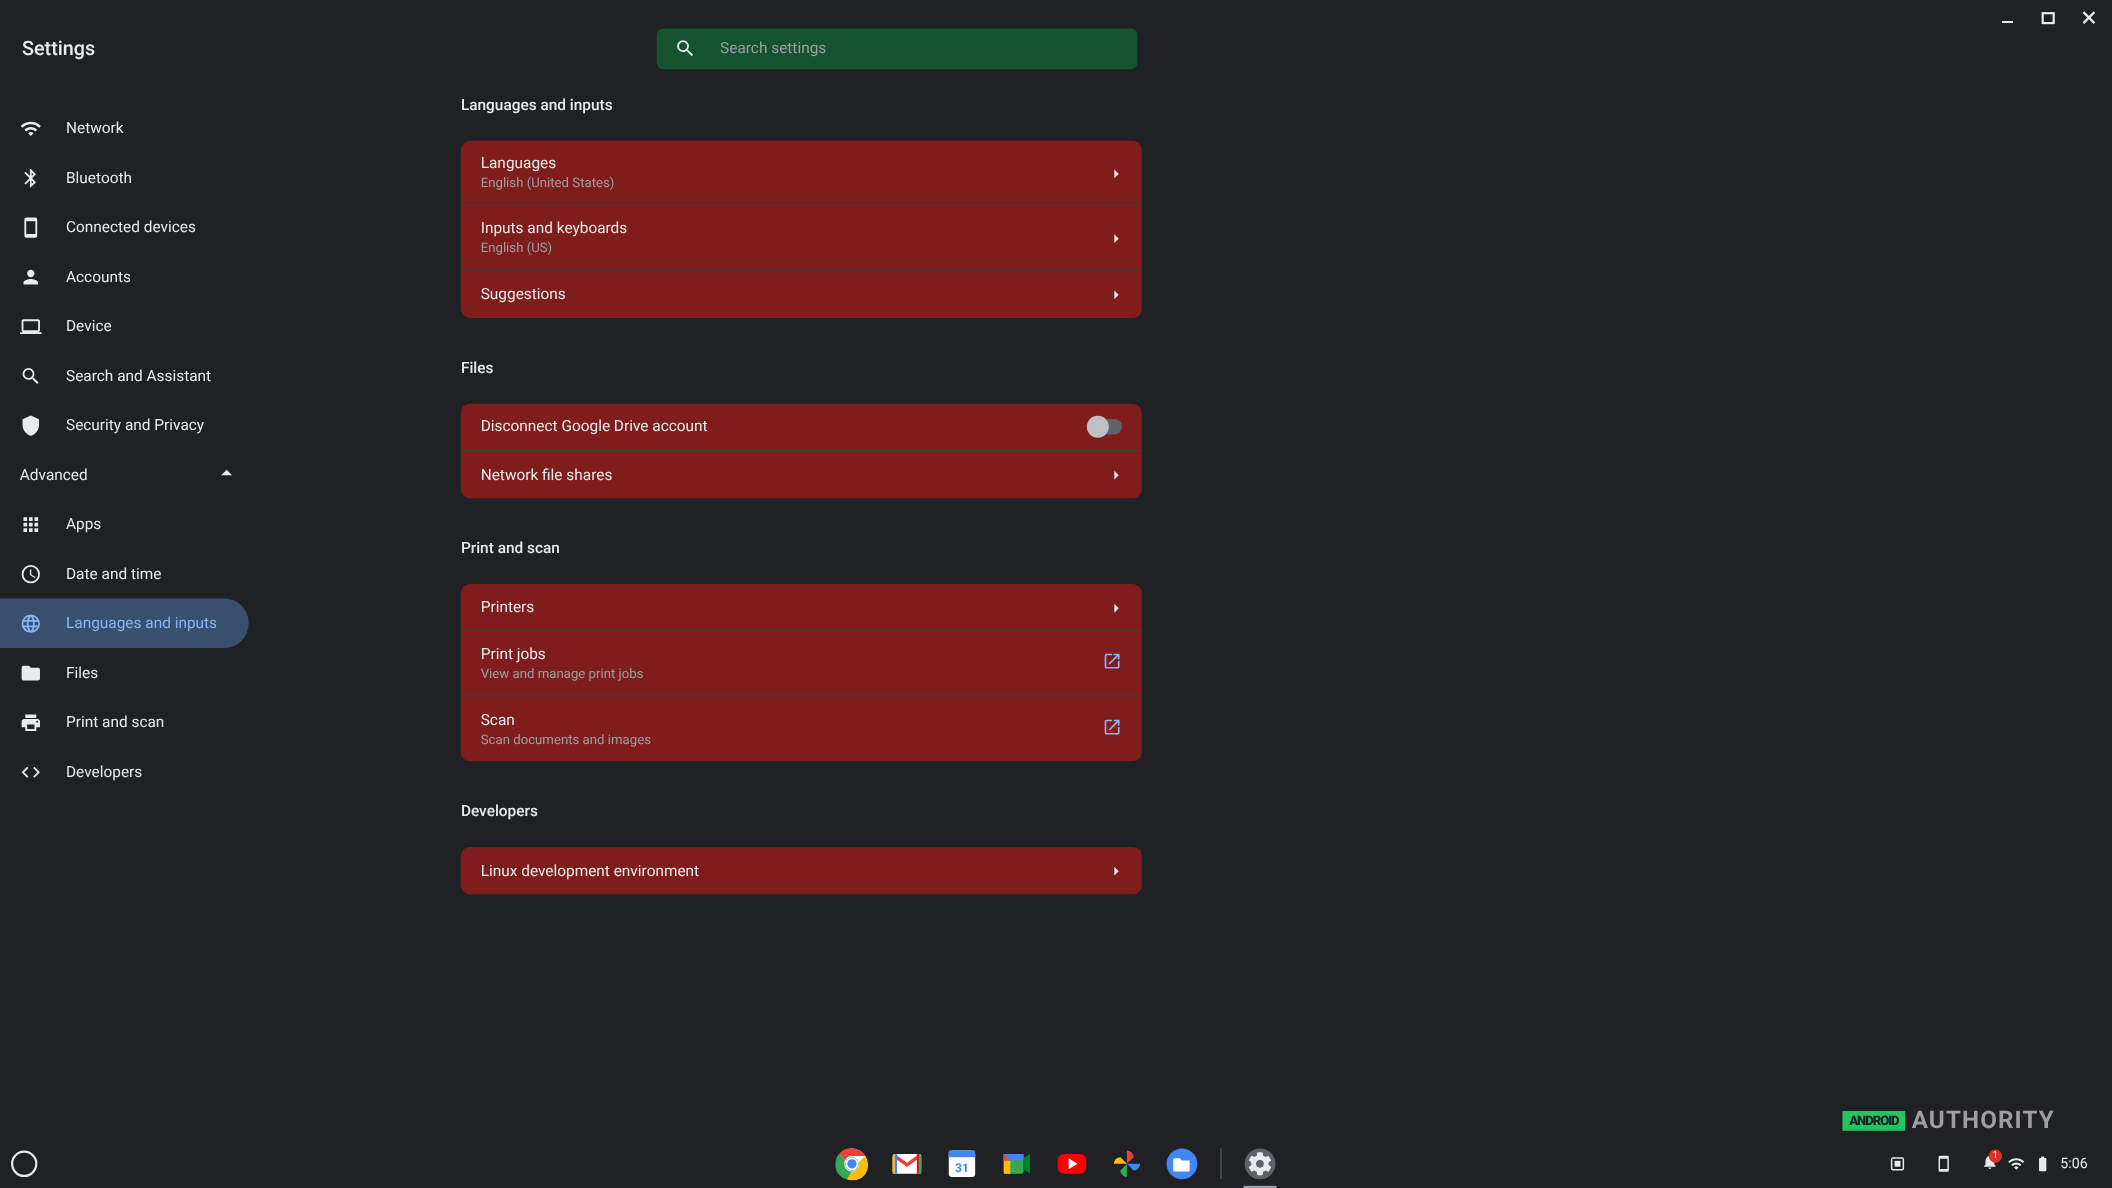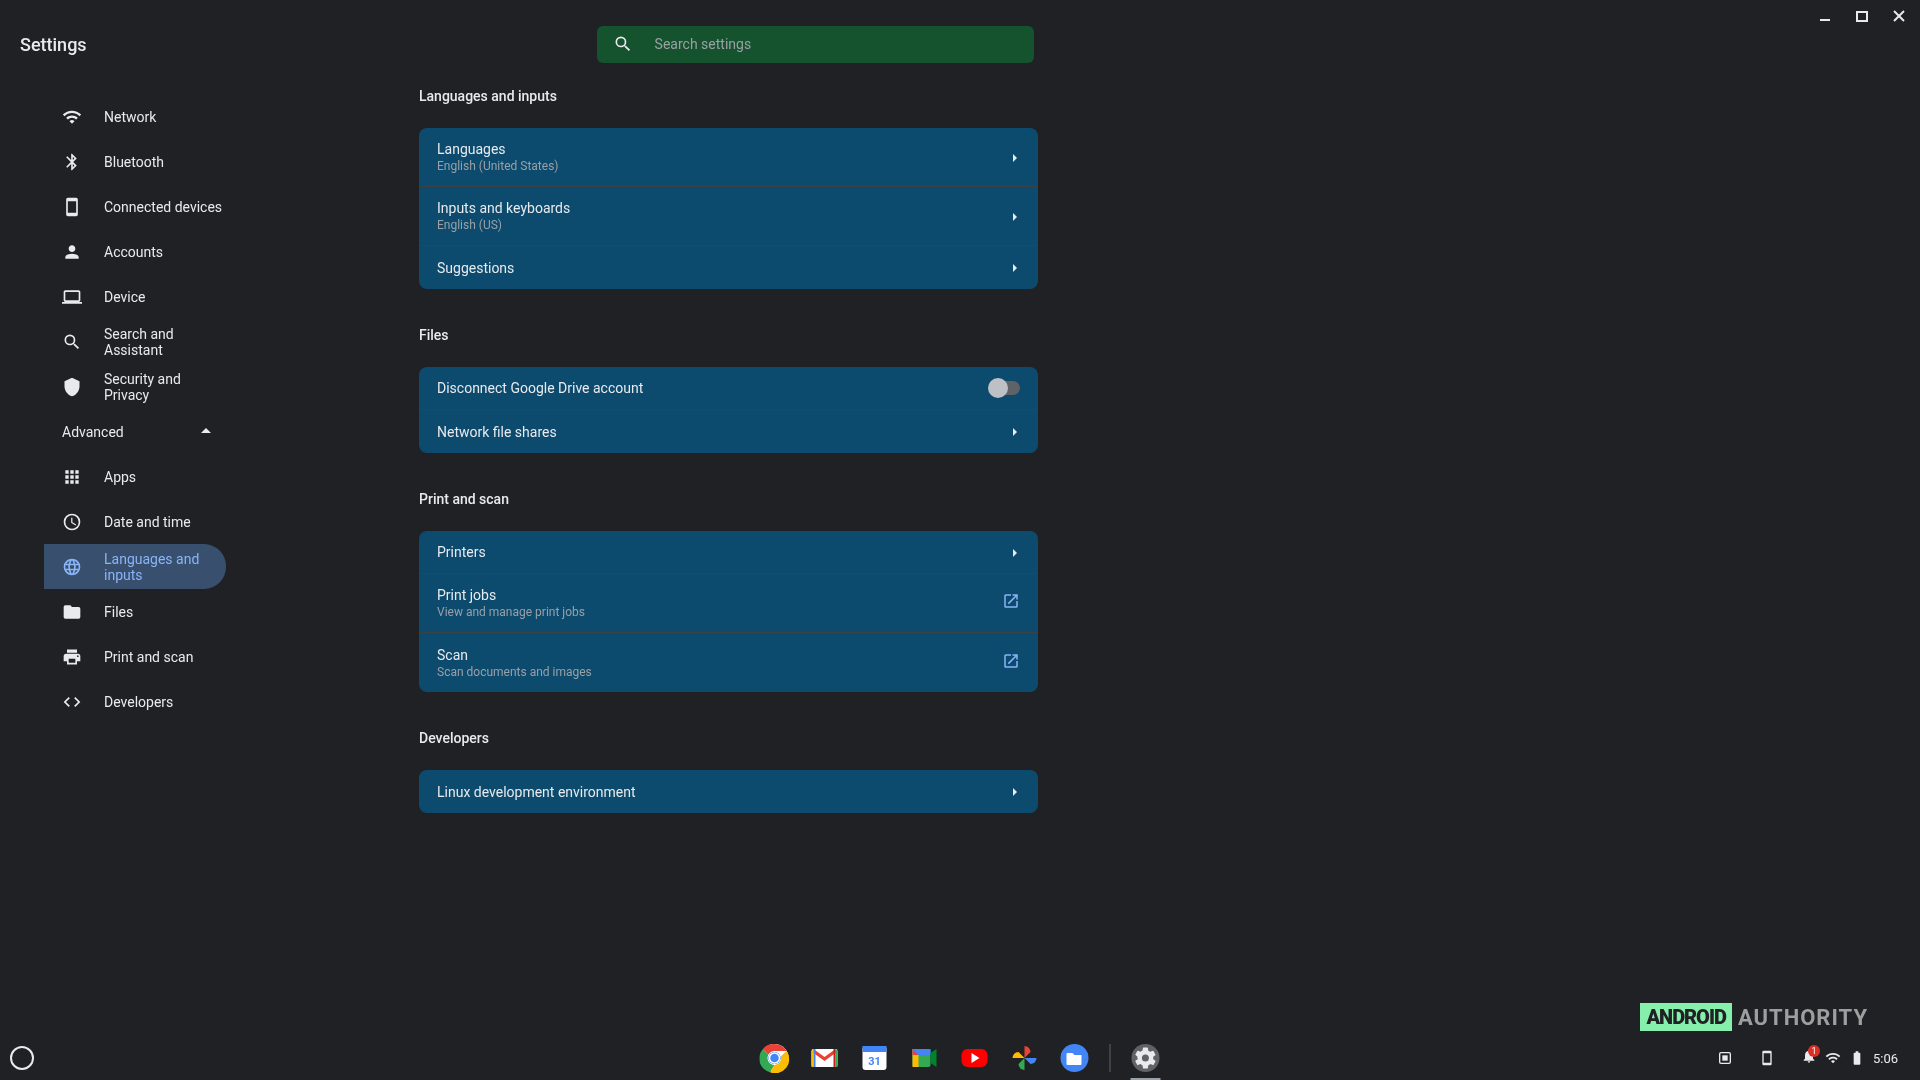--- a/index.html
+++ b/index.html
@@ -11,36 +11,36 @@
 
 
 .header { height: 88px; display: flex; align-items: center; padding-left: 20px; }
 .title { font-size: 18px; font-weight: 500; }
 .searchwrap { margin-left: 510px; width: 437px; height: 37px; background: #14532d; border-radius: 6px; display: flex; align-items: center; padding: 0 16px; gap: 22px; }
 .searchwrap input { flex: 1; background: transparent; border: none; outline: none; color: #e8eaed; font-size: 14px; }
 .searchwrap input::placeholder { color: #9aa0a6; }
 
 
 .main { display: flex; height: calc(100% - 88px - 44px); }
-.sidebar { width: 226px; padding-top: 6px; padding-left: 44px; }
+.sidebar { width: 226px; padding-top: 6px; }
 .content { flex: 1; padding-left: 193px; padding-right: 40px; overflow-y: auto; }
 .content::-webkit-scrollbar { width: 0; }
 
 
 .navitem { display: flex; align-items: center; height: 45px; padding-left: 18px; gap: 22px; font-size: 14px; color: #e8eaed; border-radius: 0 22px 22px 0; cursor: pointer; }
 .navitem.active { background: #38506d; color: #8ab4f8; }
 .navitem.section { justify-content: space-between; padding-right: 14px; }
 .navicon { width: 20px; height: 20px; display: flex; align-items: center; justify-content: center; }
 .navicon svg { width: 20px; height: 20px; fill: #e8eaed; }
 .navitem.active .navicon svg { fill: #8ab4f8; }
 .chev svg { width: 12px; height: 12px; fill: #e8eaed; }
 
 
 .sectionTitle { font-size: 14px; font-weight: 500; color: #e8eaed; margin-top: 0; margin-bottom: 24px; }
-.card { background: #0c4a6e; border-radius: 8px; margin-bottom: 38px; width: 619px; }
+.card { background: #7f1d1d; border-radius: 8px; margin-bottom: 38px; width: 619px; }
 .row { display: flex; align-items: center; justify-content: space-between; padding: 0 18px; border-bottom: 1px solid #3c4043; cursor: pointer; }
 .row:last-child { border-bottom: none; }
 .row.one { height: 43px; }
 .row.two { height: 59px; }
 .rowtext { display: flex; flex-direction: column; gap: 2px; }
 .rowtitle { font-size: 14px; color: #e8eaed; }
 .rowsub { font-size: 12px; color: #9aa0a6; }
 .arrow svg { width: 10px; height: 10px; fill: #e8eaed; }
 .extlink svg { width: 18px; height: 18px; fill: #8ab4f8; }
 
@@ -55,21 +55,21 @@
 .appicon { width: 30px; height: 30px; border-radius: 50%; display: flex; align-items: center; justify-content: center; position: relative; }
 .appicon.active::after { content: ""; position: absolute; bottom: -7px; width: 30px; height: 2px; background: #9aa0a6; }
 .divider { width: 1px; height: 28px; background: #5f6368; }
 .tray { position: absolute; right: 14px; display: flex; gap: 10px; align-items: center; }
 .traybtn { height: 26px; padding: 0 8px; border-radius: 13px; display: flex; align-items: center; gap: 8px; }
 .traybtn svg { width: 16px; height: 16px; fill: #e8eaed; }
 .time { font-size: 13px; color: #e8eaed; }
 
 
 .watermark { position: absolute; right: 52px; bottom: 49px; display: flex; align-items: center; gap: 6px; }
-.wm-badge { background: #86efac; color: #202124; font-weight: 900; font-size: 20px; padding: 2px 6px; letter-spacing: -1px; }
+.wm-badge { background: #22c55e; color: #202124; font-weight: 900; font-size: 12px; padding: 2px 6px; letter-spacing: -1px; }
 .wm-text { color: #9e9e9e; font-weight: 700; font-size: 22px; letter-spacing: 1px; }
 
 
 .badge { position: absolute; top: -3px; right: -3px; width: 12px; height: 12px; background: #d93025; border-radius: 50%; font-size: 9px; color: #fff; display: flex; align-items: center; justify-content: center; }
 </style>
 </head>
 <body>
 
 <div class="winctrl">
   <span><svg viewBox="0 0 14 14">

